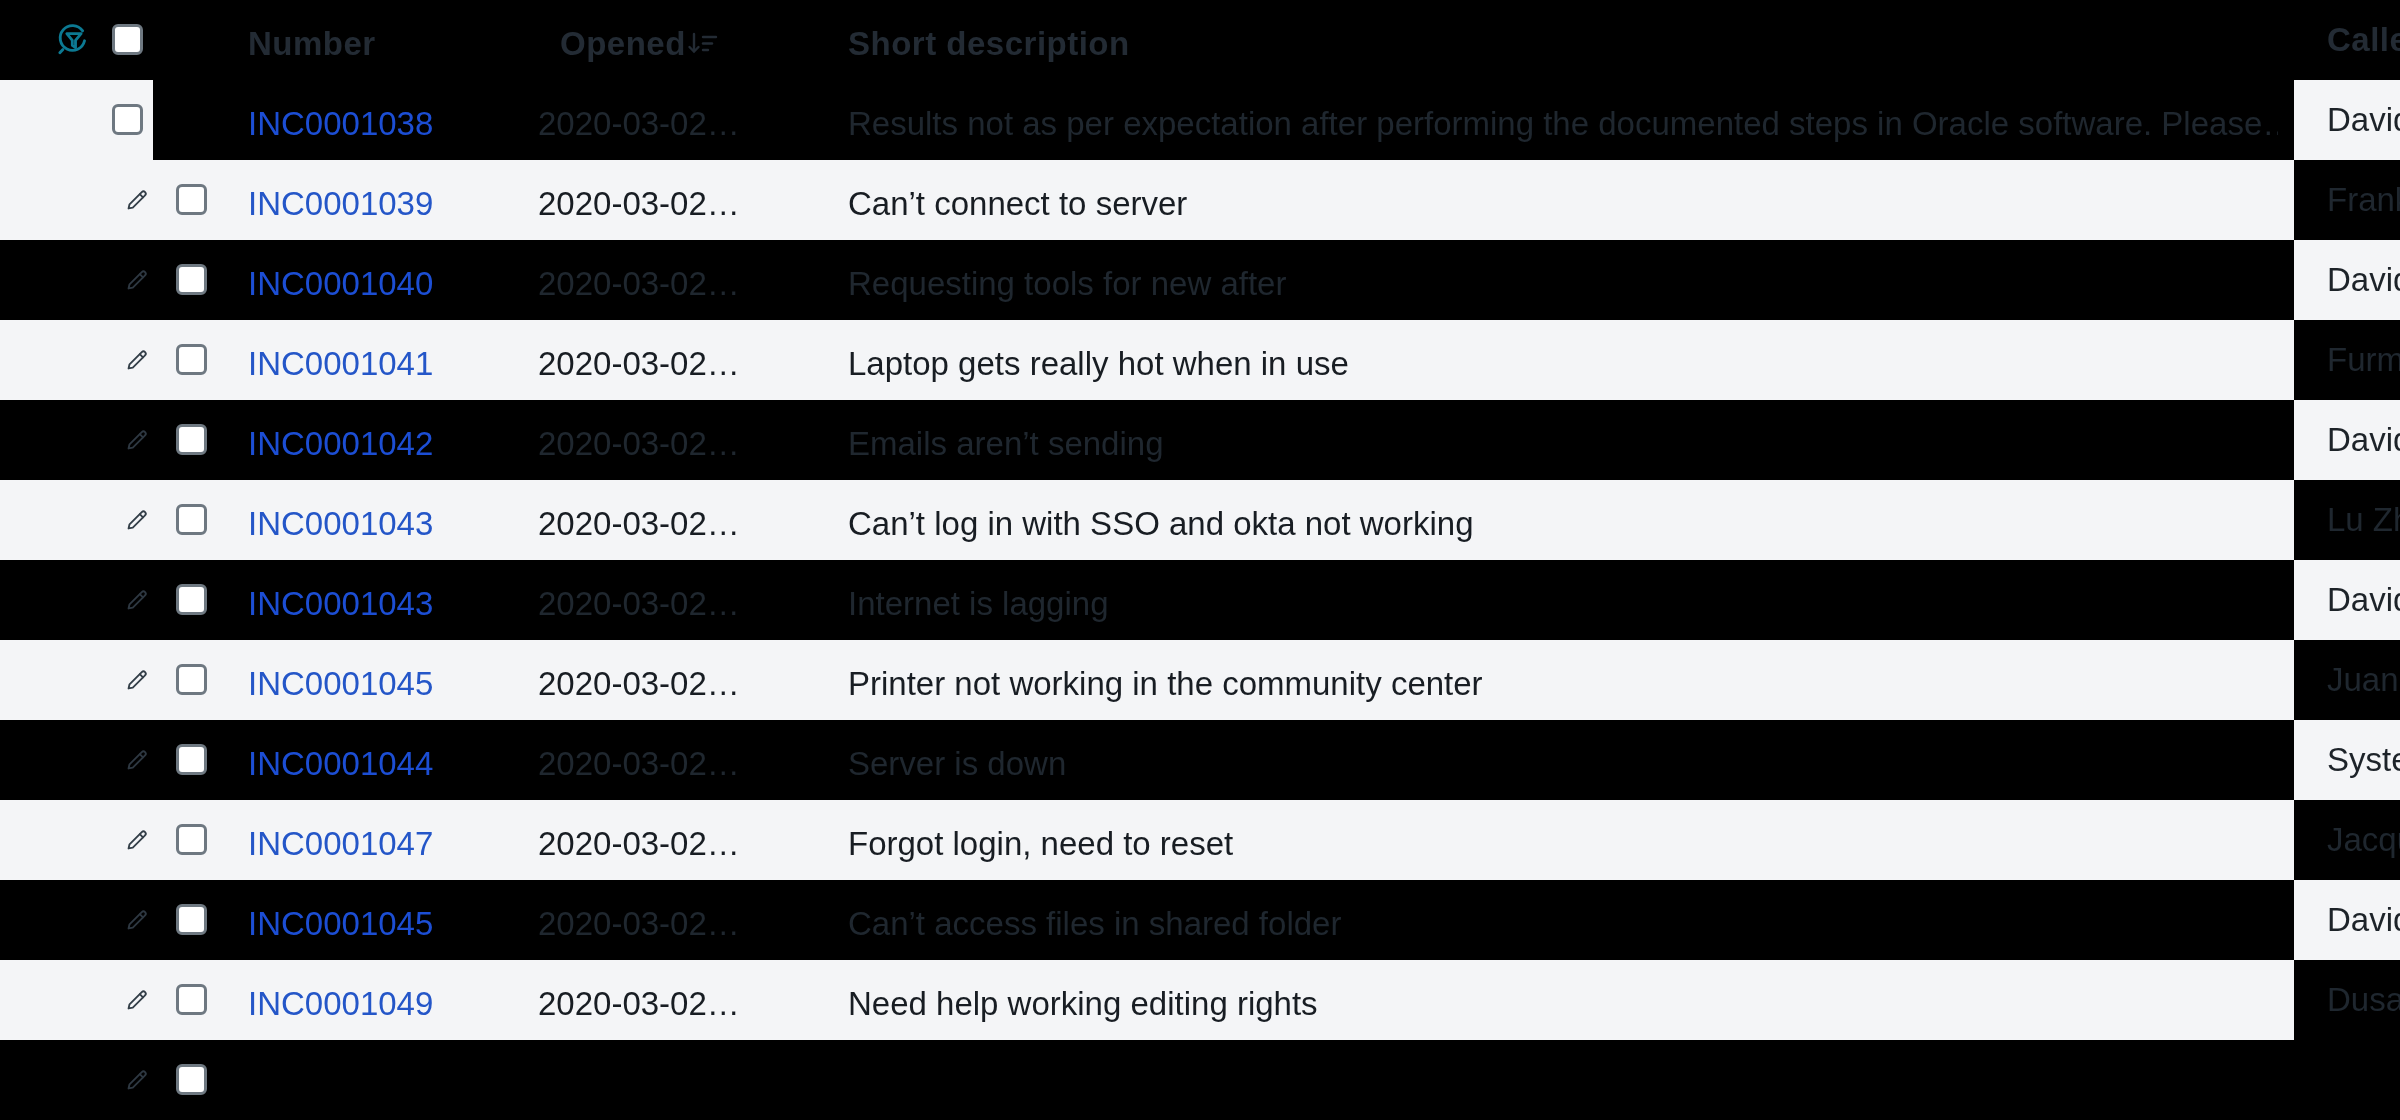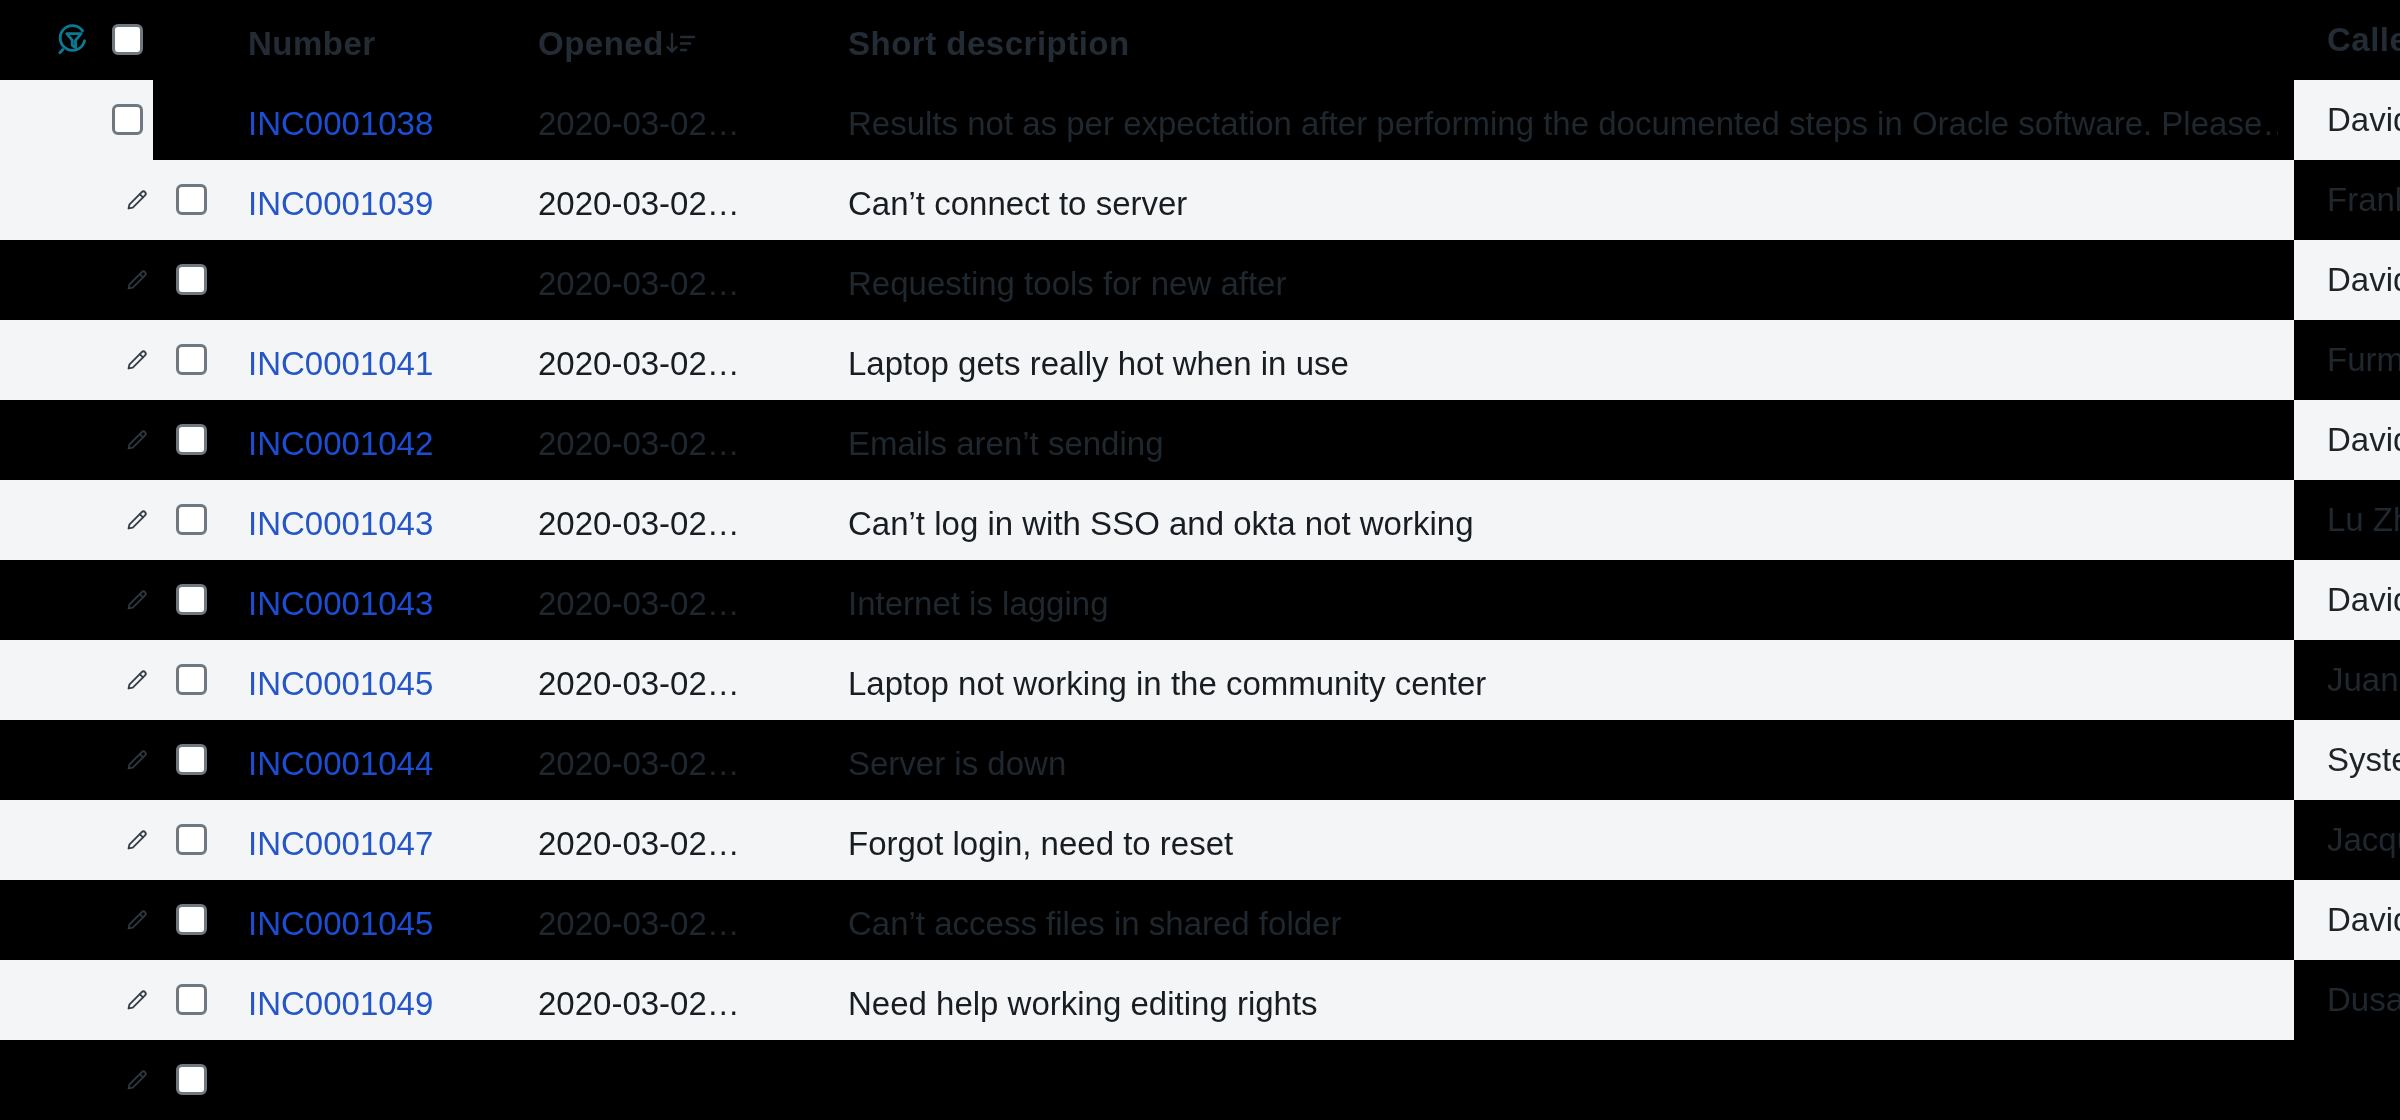--- a/index.html
+++ b/index.html
@@ -33,21 +33,21 @@
   }
   .c-number { left: 248px; width: 280px; }
   .c-opened { left: 538px; width: 300px; }
   .c-desc   { left: 848px; width: 1430px; overflow: hidden; }
 
   .row.header .cell {
     font-weight: 700;
     color: var(--hdr-text, #232b34);
     letter-spacing: 0.5px;
   }
-  .c-opened.hdr { display: flex; align-items: center; gap: 0; line-height: normal; }
+  .c-opened.hdr { display: flex; align-items: center; gap: 0; line-height: normal; margin-left: 22px; }
 
   .row.dark  .c-opened, .row.dark  .c-desc { color: var(--dark-row-text, #1f272f); }
   .row.light .c-opened, .row.light .c-desc { color: var(--light-row-text, #181d23); }
 
   a.num-link { text-decoration: none; font-weight: 400; }
   .row.light a.num-link { color: var(--link-blue, #2456c8); }
   .row.dark  a.num-link { color: var(--link-blue-dark, #1c4ed4); }
 
   .checkbox {
     position: absolute; top: 24px;
@@ -146,20 +146,21 @@
         <div class="caller-cell dark"><span>Frank</span></div>
       </div>
       <div class="row dark">
         <span class="pencil">
           <svg viewBox="0 0 24 24" fill="none" stroke="currentColor" stroke-width="1.7" stroke-linecap="round" stroke-linejoin="round">
             <path d="M4.2 19.8 l0.9 -3.8 L16.4 4.7 a2.15 2.15 0 0 1 3 3.1 L8.1 19 l-3.9 0.8 z"></path>
             <path d="M14.6 6.6 l2.9 2.9"></path>
           </svg>
         </span>
         <span class="checkbox cb-outer"></span>
+        <span class="cell c-number"><a class="num-link" href="#">INC0001040</a></span>
         <span class="cell c-opened">2020-03-02…</span>
         <span class="cell c-desc">Requesting tools for new after</span>
         <div class="caller-cell light"><span>David</span></div>
       </div>
       <div class="row light">
         <span class="pencil">
           <svg viewBox="0 0 24 24" fill="none" stroke="currentColor" stroke-width="1.7" stroke-linecap="round" stroke-linejoin="round">
             <path d="M4.2 19.8 l0.9 -3.8 L16.4 4.7 a2.15 2.15 0 0 1 3 3.1 L8.1 19 l-3.9 0.8 z"></path>
             <path d="M14.6 6.6 l2.9 2.9"></path>
           </svg>
@@ -212,21 +213,21 @@
       <div class="row light">
         <span class="pencil">
           <svg viewBox="0 0 24 24" fill="none" stroke="currentColor" stroke-width="1.7" stroke-linecap="round" stroke-linejoin="round">
             <path d="M4.2 19.8 l0.9 -3.8 L16.4 4.7 a2.15 2.15 0 0 1 3 3.1 L8.1 19 l-3.9 0.8 z"></path>
             <path d="M14.6 6.6 l2.9 2.9"></path>
           </svg>
         </span>
         <span class="checkbox cb-outer"></span>
         <span class="cell c-number"><a class="num-link" href="#">INC0001045</a></span>
         <span class="cell c-opened">2020-03-02…</span>
-        <span class="cell c-desc">Laptop not working in the community center</span>
+        <span class="cell c-desc">Printer not working in the community center</span>
         <div class="caller-cell dark"><span>Juan</span></div>
       </div>
       <div class="row dark">
         <span class="pencil">
           <svg viewBox="0 0 24 24" fill="none" stroke="currentColor" stroke-width="1.7" stroke-linecap="round" stroke-linejoin="round">
             <path d="M4.2 19.8 l0.9 -3.8 L16.4 4.7 a2.15 2.15 0 0 1 3 3.1 L8.1 19 l-3.9 0.8 z"></path>
             <path d="M14.6 6.6 l2.9 2.9"></path>
           </svg>
         </span>
         <span class="checkbox cb-outer"></span>

